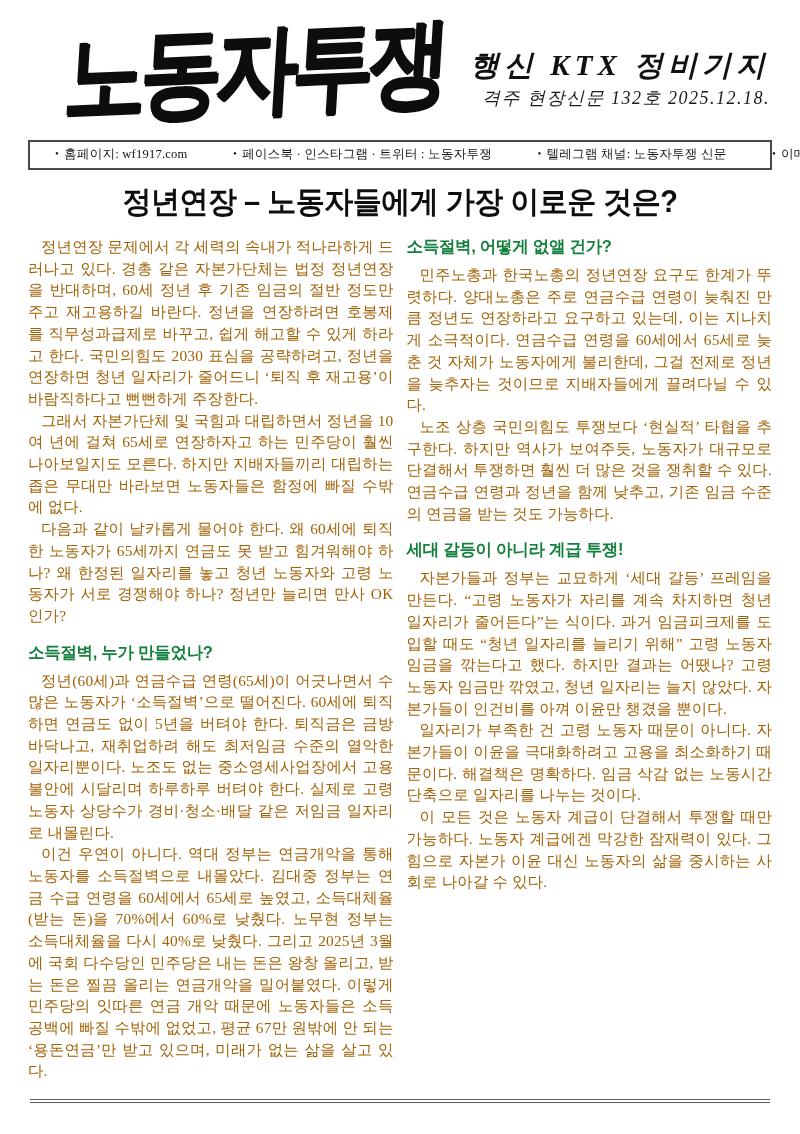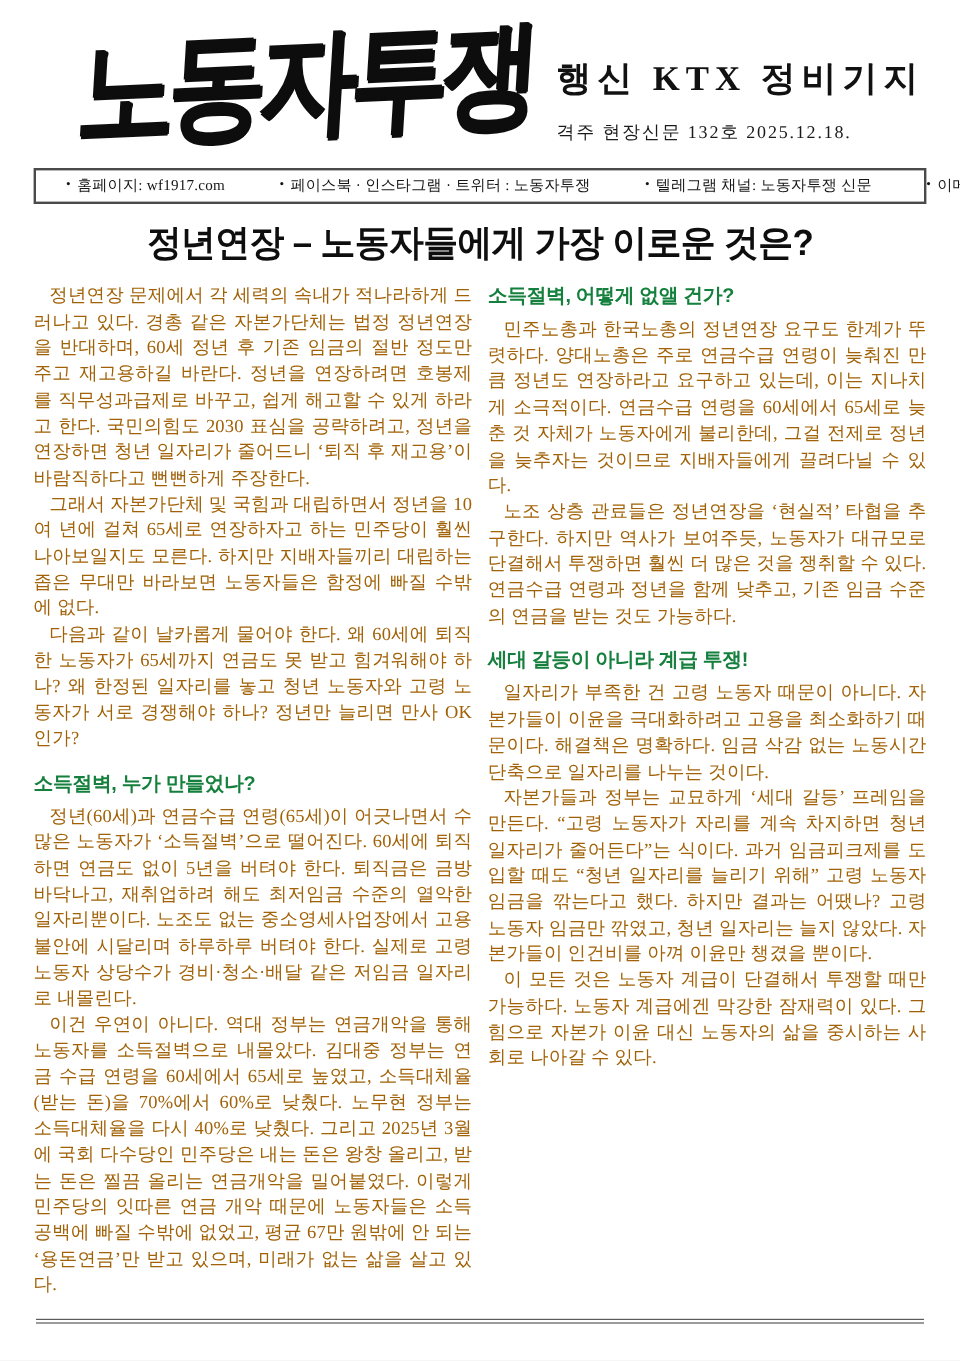--- a/index.html
+++ b/index.html
@@ -31,32 +31,32 @@
     letter-spacing: -6px;
     color: #0d0d0d;
     transform: rotate(-2.5deg) skewX(-6deg) scaleY(1.18);
     transform-origin: left center;
     white-space: nowrap;
     text-shadow: 2px 1px 0 #0d0d0d, 1px 2px 0 #0d0d0d;
   }
   .masthead-right {
     margin-left: auto;
     padding-top: 12px;
-    text-align: left;
+    text-align: right;
     white-space: nowrap;
+    font-style: italic;
   }
   .masthead-edition {
     font-size: 29px;
     font-weight: 600;
     letter-spacing: 5px;
     color: #111;
   }
   .masthead-issue {
-    margin-top: 15px;
-    font-size: 15px;
+    font-size: 18px;
     letter-spacing: 1.5px;
     color: #1a1a1a;
   }
 
   
   .contact-bar {
     margin: 12px 28px 0 28px;
     border: 2px solid #4a4a4a;
     padding: 4px 4px 5px 4px;
     text-align: center;
@@ -147,24 +147,24 @@
       <p>그래서 자본가단체 및 국힘과 대립하면서 정년을 10여 년에 걸쳐 65세로 연장하자고 하는 민주당이 훨씬 나아보일지도 모른다. 하지만 지배자들끼리 대립하는 좁은 무대만 바라보면 노동자들은 함정에 빠질 수밖에 없다.</p>
       <p>다음과 같이 날카롭게 물어야 한다. 왜 60세에 퇴직한 노동자가 65세까지 연금도 못 받고 힘겨워해야 하나? 왜 한정된 일자리를 놓고 청년 노동자와 고령 노동자가 서로 경쟁해야 하나? 정년만 늘리면 만사 OK인가?</p>
       <h3>소득절벽, 누가 만들었나?</h3>
       <p>정년(60세)과 연금수급 연령(65세)이 어긋나면서 수많은 노동자가 ‘소득절벽’으로 떨어진다. 60세에 퇴직하면 연금도 없이 5년을 버텨야 한다. 퇴직금은 금방 바닥나고, 재취업하려 해도 최저임금 수준의 열악한 일자리뿐이다. 노조도 없는 중소영세사업장에서 고용 불안에 시달리며 하루하루 버텨야 한다. 실제로 고령 노동자 상당수가 경비·청소·배달 같은 저임금 일자리로 내몰린다.</p>
       <p>이건 우연이 아니다. 역대 정부는 연금개악을 통해 노동자를 소득절벽으로 내몰았다. 김대중 정부는 연금 수급 연령을 60세에서 65세로 높였고, 소득대체율(받는 돈)을 70%에서 60%로 낮췄다. 노무현 정부는 소득대체율을 다시 40%로 낮췄다. 그리고 2025년 3월에 국회 다수당인 민주당은 내는 돈은 왕창 올리고, 받는 돈은 찔끔 올리는 연금개악을 밀어붙였다. 이렇게 민주당의 잇따른 연금 개악 때문에 노동자들은 소득 공백에 빠질 수밖에 없었고, 평균 67만 원밖에 안 되는 ‘용돈연금’만 받고 있으며, 미래가 없는 삶을 살고 있다.</p>
     </section>
 
     <section class="col">
       <h3>소득절벽, 어떻게 없앨 건가?</h3>
       <p>민주노총과 한국노총의 정년연장 요구도 한계가 뚜렷하다. 양대노총은 주로 연금수급 연령이 늦춰진 만큼 정년도 연장하라고 요구하고 있는데, 이는 지나치게 소극적이다. 연금수급 연령을 60세에서 65세로 늦춘 것 자체가 노동자에게 불리한데, 그걸 전제로 정년을 늦추자는 것이므로 지배자들에게 끌려다닐 수 있다.</p>
-      <p>노조 상층 관료들은 정년연장을 ‘현실적’ 타협을 추구한다. 하지만 역사가 보여주듯, 노동자가 대규모로 단결해서 투쟁하면 훨씬 더 많은 것을 쟁취할 수 있다. 연금수급 연령과 정년을 함께 낮추고, 기존 임금 수준의 연금을 받는 것도 가능하다.</p>
+      <p>노조 상층 국민의힘도 투쟁보다 ‘현실적’ 타협을 추구한다. 하지만 역사가 보여주듯, 노동자가 대규모로 단결해서 투쟁하면 훨씬 더 많은 것을 쟁취할 수 있다. 연금수급 연령과 정년을 함께 낮추고, 기존 임금 수준의 연금을 받는 것도 가능하다.</p>
       <h3>세대 갈등이 아니라 계급 투쟁!</h3>
+      <p>자본가들과 정부는 교묘하게 ‘세대 갈등’ 프레임을 만든다. “고령 노동자가 자리를 계속 차지하면 청년 일자리가 줄어든다”는 식이다. 과거 임금피크제를 도입할 때도 “청년 일자리를 늘리기 위해” 고령 노동자 임금을 깎는다고 했다. 하지만 결과는 어땠나? 고령 노동자 임금만 깎였고, 청년 일자리는 늘지 않았다. 자본가들이 인건비를 아껴 이윤만 챙겼을 뿐이다.</p>
       <p>일자리가 부족한 건 고령 노동자 때문이 아니다. 자본가들이 이윤을 극대화하려고 고용을 최소화하기 때문이다. 해결책은 명확하다. 임금 삭감 없는 노동시간 단축으로 일자리를 나누는 것이다.</p>
-      <p>자본가들과 정부는 교묘하게 ‘세대 갈등’ 프레임을 만든다. “고령 노동자가 자리를 계속 차지하면 청년 일자리가 줄어든다”는 식이다. 과거 임금피크제를 도입할 때도 “청년 일자리를 늘리기 위해” 고령 노동자 임금을 깎는다고 했다. 하지만 결과는 어땠나? 고령 노동자 임금만 깎였고, 청년 일자리는 늘지 않았다. 자본가들이 인건비를 아껴 이윤만 챙겼을 뿐이다.</p>
       <p>이 모든 것은 노동자 계급이 단결해서 투쟁할 때만 가능하다. 노동자 계급에겐 막강한 잠재력이 있다. 그 힘으로 자본가 이윤 대신 노동자의 삶을 중시하는 사회로 나아갈 수 있다.</p>
     </section>
 
   </main>
 
   <div class="footer-rule"></div>
 
 </div>
 
 </body></html>

